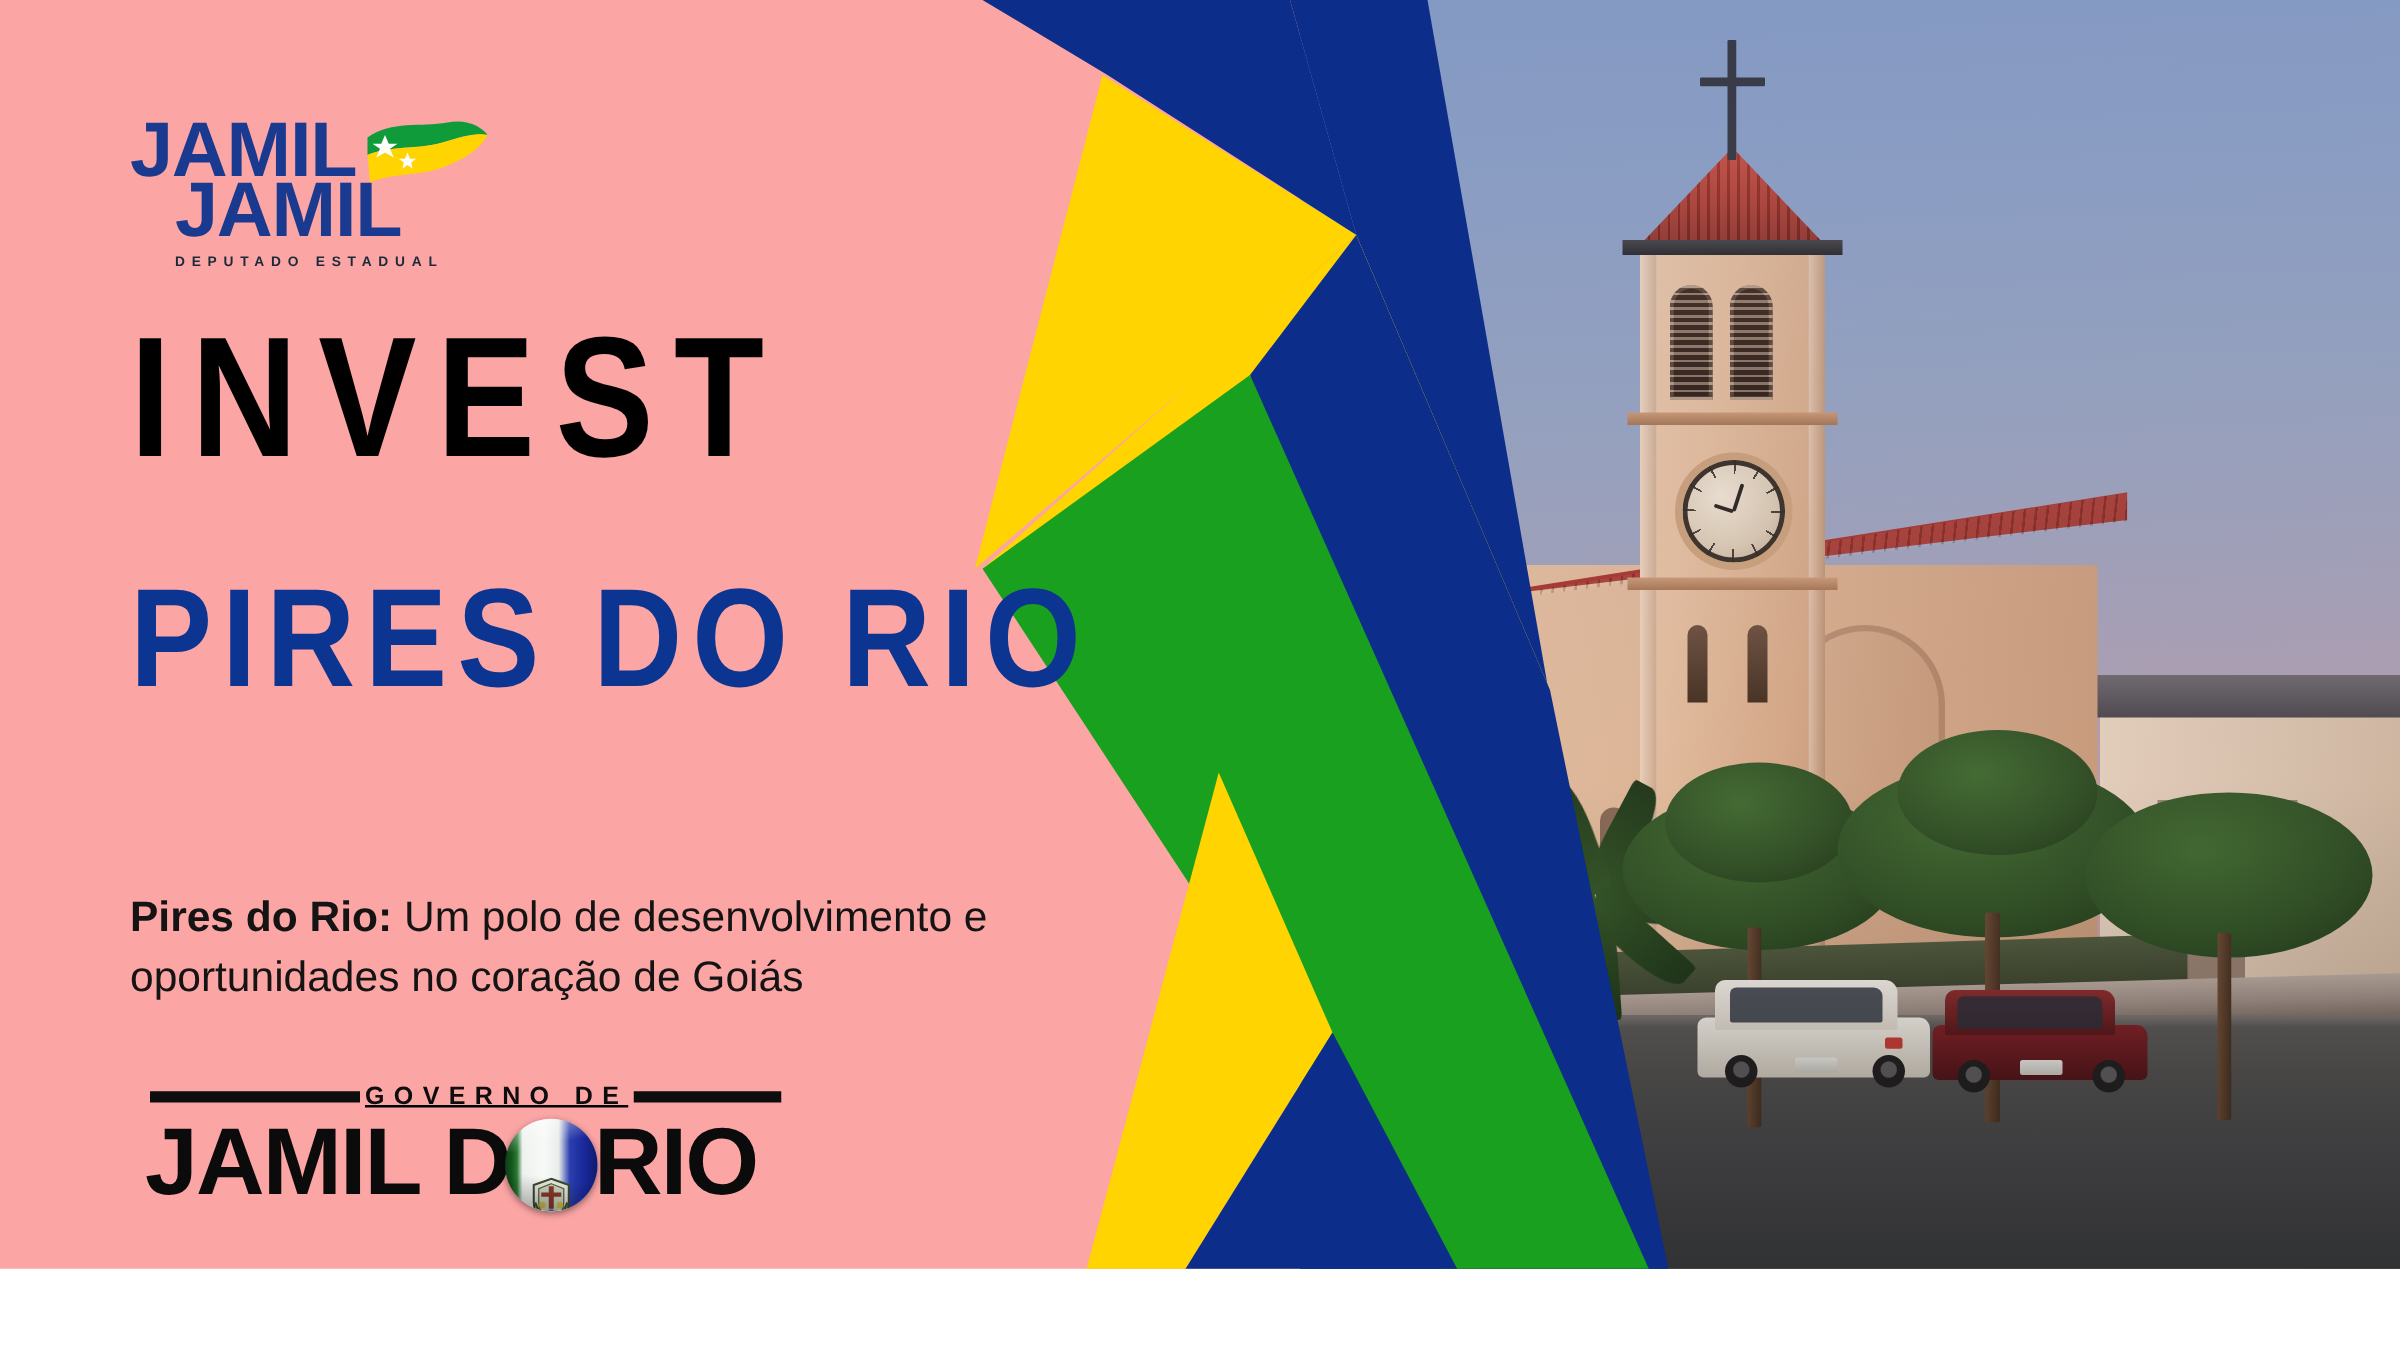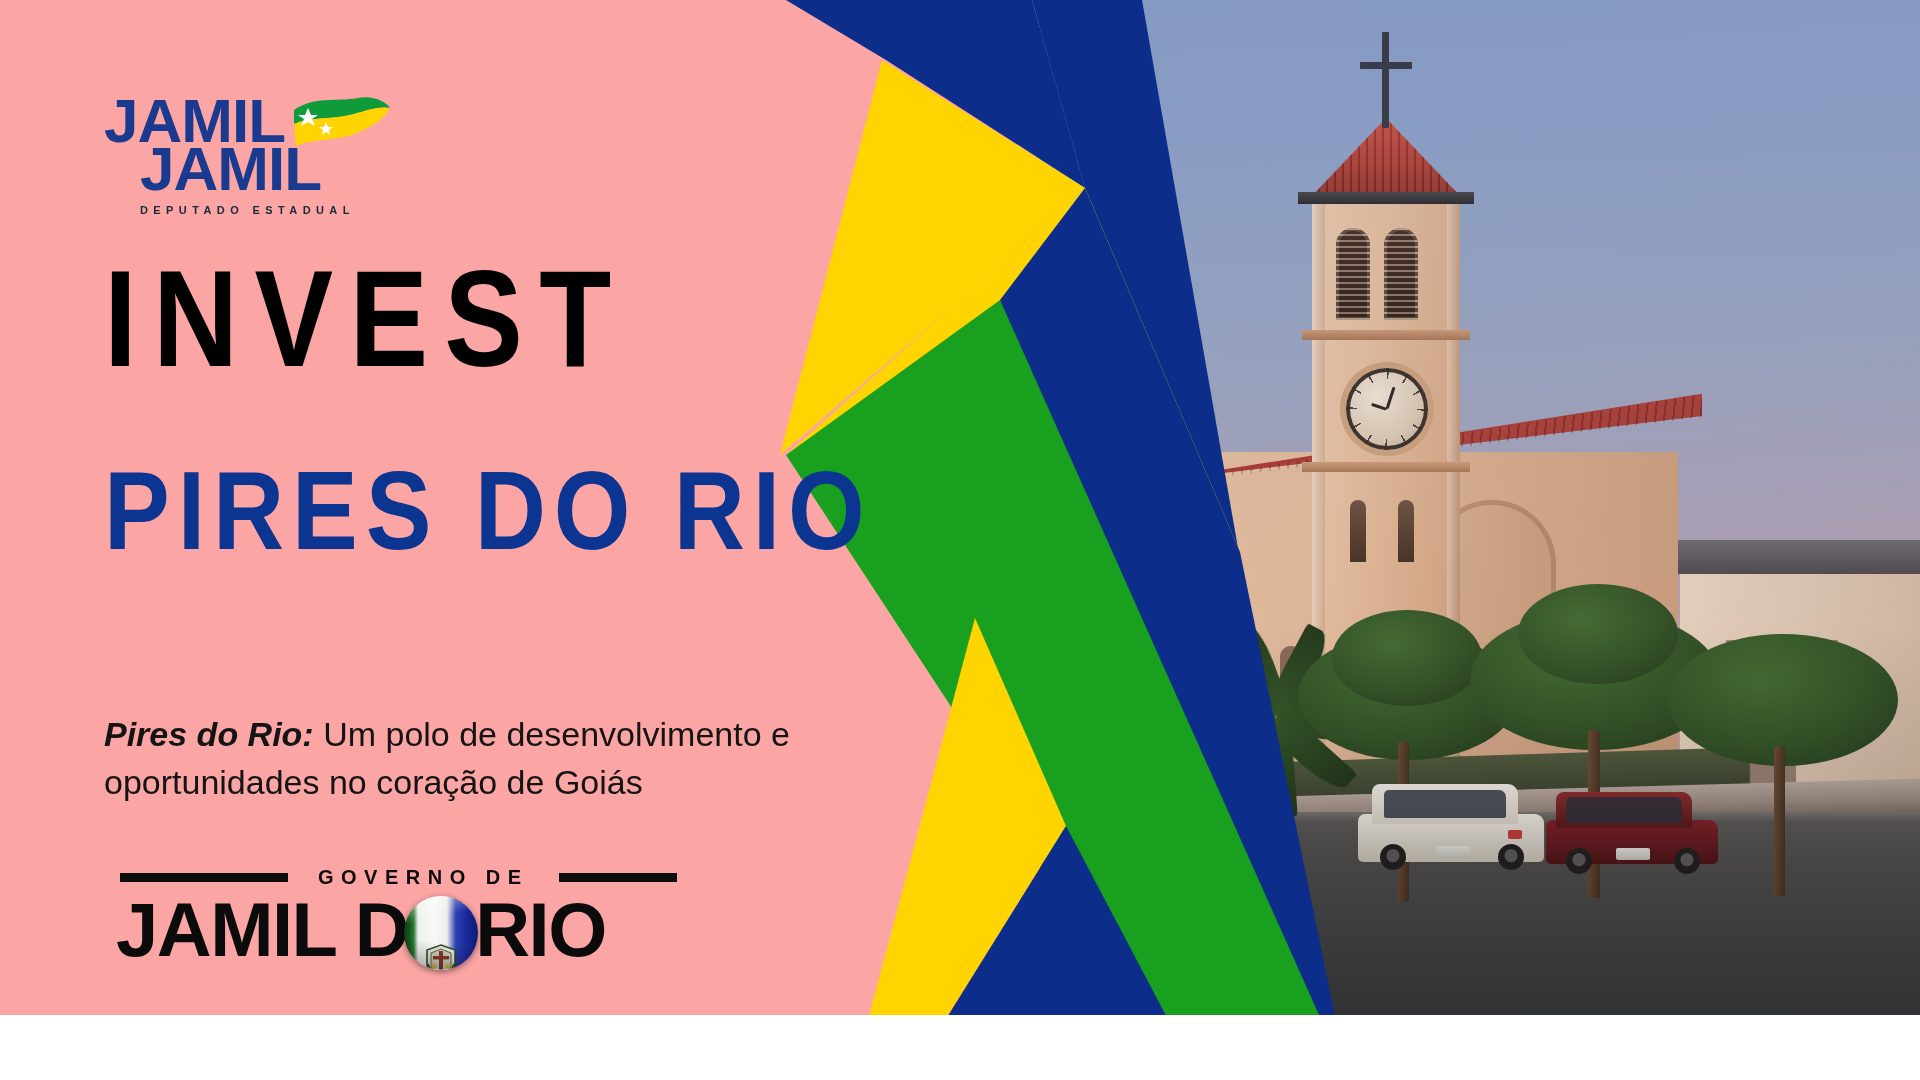--- a/index.html
+++ b/index.html
@@ -294,29 +294,29 @@
   }
 
   
   .lead{
     position:absolute;left:104px;top:676px;width:830px;
     font-family:"Liberation Sans","DejaVu Sans",sans-serif;
     font-size:34px;
     line-height:1.42;
     color:#141414;
   }
-  .lead b{font-weight:bold;font-style:italic;}
+  .lead b{font-weight:bold;}
 
   
   .gov-logo{
     position:absolute;left:120px;top:858px;width:590px;height:148px;
   }
   .gov-top{
     position:absolute;left:0;top:6px;width:590px;height:26px;
-    display:flex;align-items:center;gap:30px;
+    display:flex;align-items:center;gap:4px;text-decoration:underline;
   }
   .gov-rule{flex:0 0 auto;height:9px;background:#0d0d0d;}
   .gov-rule.l{width:168px;}
   .gov-rule.r{width:118px;}
   .gov-top-text{
     flex:0 0 auto;
     font-size:20px;font-weight:bold;color:#0d0d0d;letter-spacing:7.5px;
     white-space:nowrap;
   }
   .gov-main{

